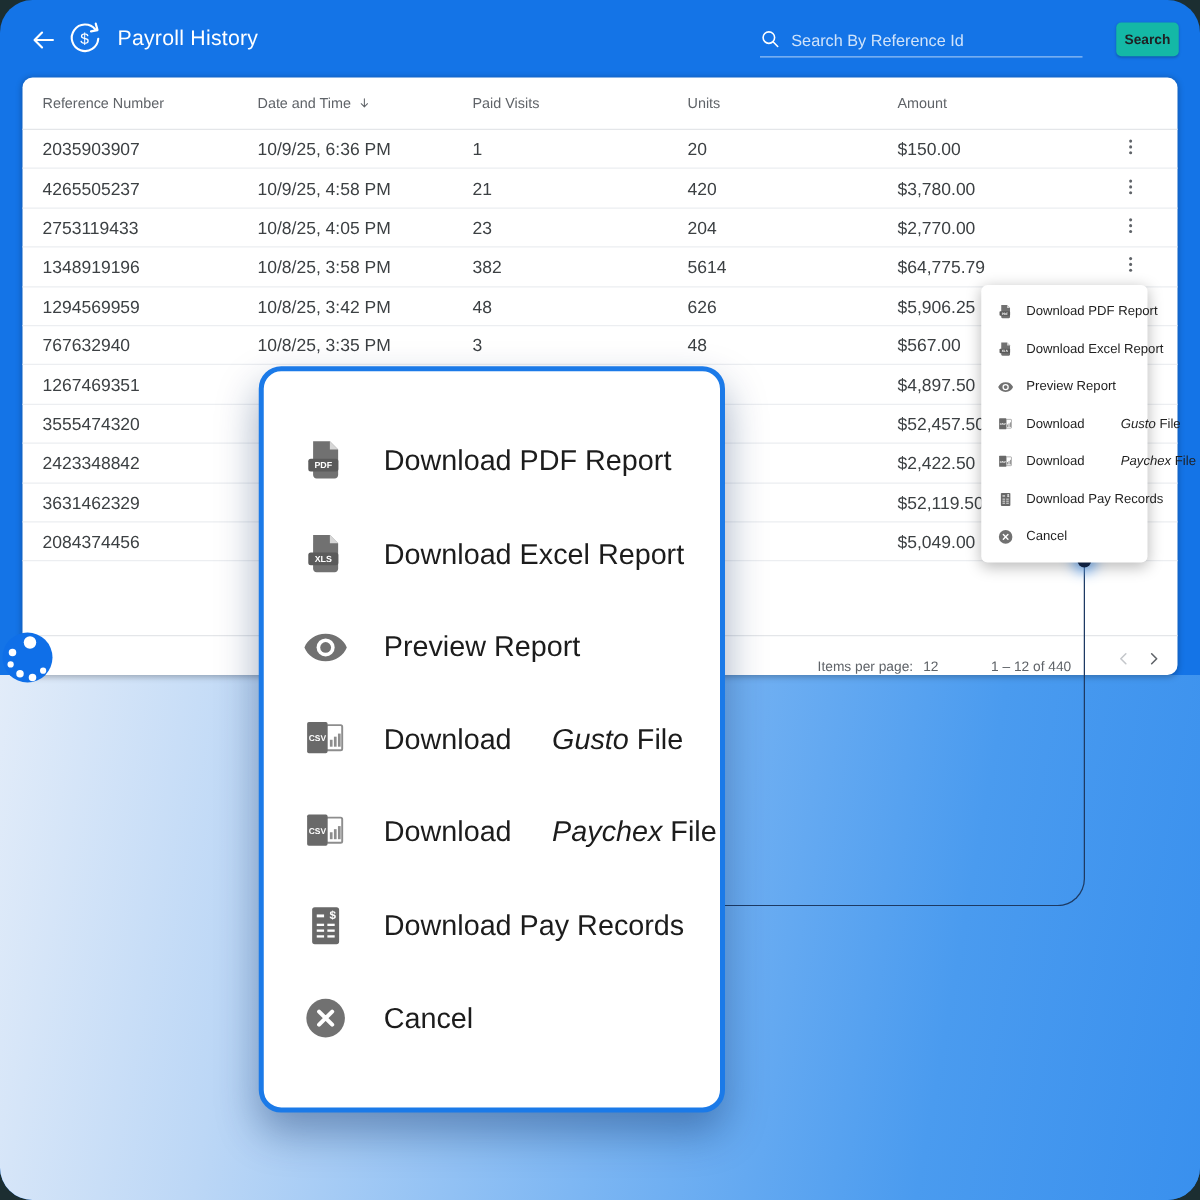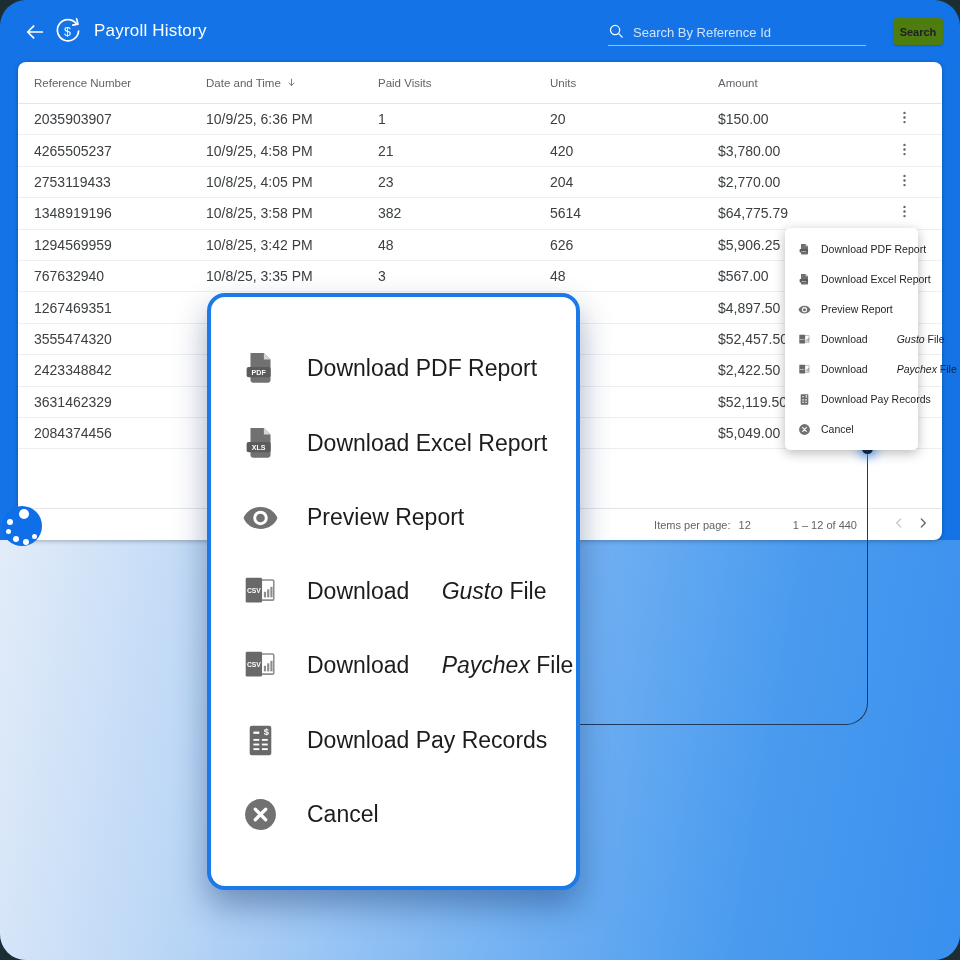--- a/index.html
+++ b/index.html
@@ -12,38 +12,38 @@
   
   .hdr { position:absolute; top:0; left:0; right:0; height:52px; color:#fff; }
   .back-btn { position:absolute; left:24px; top:21px; width:22px; height:22px; color:#fff; cursor:pointer; }
   .pr-icon { position:absolute; left:52px; top:15px; width:32px; height:32px; }
   .hdr-title { position:absolute; left:94px; top:21px; font-size:17px; font-weight:500; letter-spacing:.2px; }
   .search-wrap { position:absolute; left:608px; top:16px; width:258px; height:30px; display:flex; align-items:flex-end; gap:8px;
     border-bottom:1px solid rgba(255,255,255,.55); padding-bottom:5px; }
   .search-wrap svg { width:17px; height:17px; color:#fff; flex:none; }
   .search-input { flex:1; background:transparent; border:none; outline:none; color:#0f172a; font-size:13px; }
   .search-input::placeholder { color:rgba(255,255,255,.8); }
-  .search-btn { position:absolute; left:893px; top:18px; width:50px; height:27px; background:#4d7c0f; border:none; border-radius:4px;
+  .search-btn { position:absolute; left:893px; top:18px; width:50px; height:27px; background:#14b8a6; border:none; border-radius:4px;
     font-size:11px; font-weight:bold; color:#1f2023; cursor:pointer; box-shadow:0 1px 2px rgba(0,0,0,.2); }
 
   
   .card { position:absolute; left:18px; top:62px; width:924px; height:478px; background:#fff; border-radius:8px;
     box-shadow:0 1px 5px rgba(0,0,0,.28); z-index:1; }
   .thead { position:relative; height:42px; border-bottom:1px solid #e4e6e9; color:#5f6368; font-size:11.5px; }
   .tr { position:relative; height:31.4px; border-bottom:1px solid #eceef1; color:#3c4043; font-size:14px; }
   .td, .th { position:absolute; top:50%; transform:translateY(-50%); white-space:nowrap; }
   .c-ref { left:16px; } .c-date { left:188px; } .c-visits { left:360px; } .c-units { left:532px; } .c-amount { left:700px; }
   .th-date { display:flex; align-items:center; gap:5px; cursor:pointer; }
   .sort-ic { width:11px; height:11px; color:#5f6368; }
   .kebab-btn { position:absolute; left:874px; top:50%; transform:translateY(-50%); width:24px; height:24px; border:none;
     background:transparent; color:#5f6368; cursor:pointer; }
   .kebab-btn svg { width:17px; height:17px; }
 
   .tfoot { position:absolute; left:0; right:0; top:446px; height:32px; border-top:1px solid #e4e6e9; display:flex;
-    align-items:center; justify-content:flex-end; color:#5f6368; font-size:11px; padding-right:7px; }
+    align-items:flex-end; justify-content:flex-end; color:#5f6368; font-size:11px; padding-right:7px; }
   .tfoot .ipp-label { margin-right:8px; }
   .tfoot .ipp-value { margin-right:42px; }
   .tfoot .range { margin-right:30px; }
   .pg-btn { width:24px; height:24px; border:none; background:transparent; cursor:pointer; }
   .pg-btn svg { width:16px; height:16px; }
   .pg-prev { color:#c4c7cb; } .pg-next { color:#5f6368; }
 
   
   .ctx-menu { position:absolute; left:785px; top:228px; width:133px; height:222px; background:#fff; border-radius:5px;
     box-shadow:0 3px 12px rgba(0,0,0,.28); padding:6px 0; z-index:6; }

